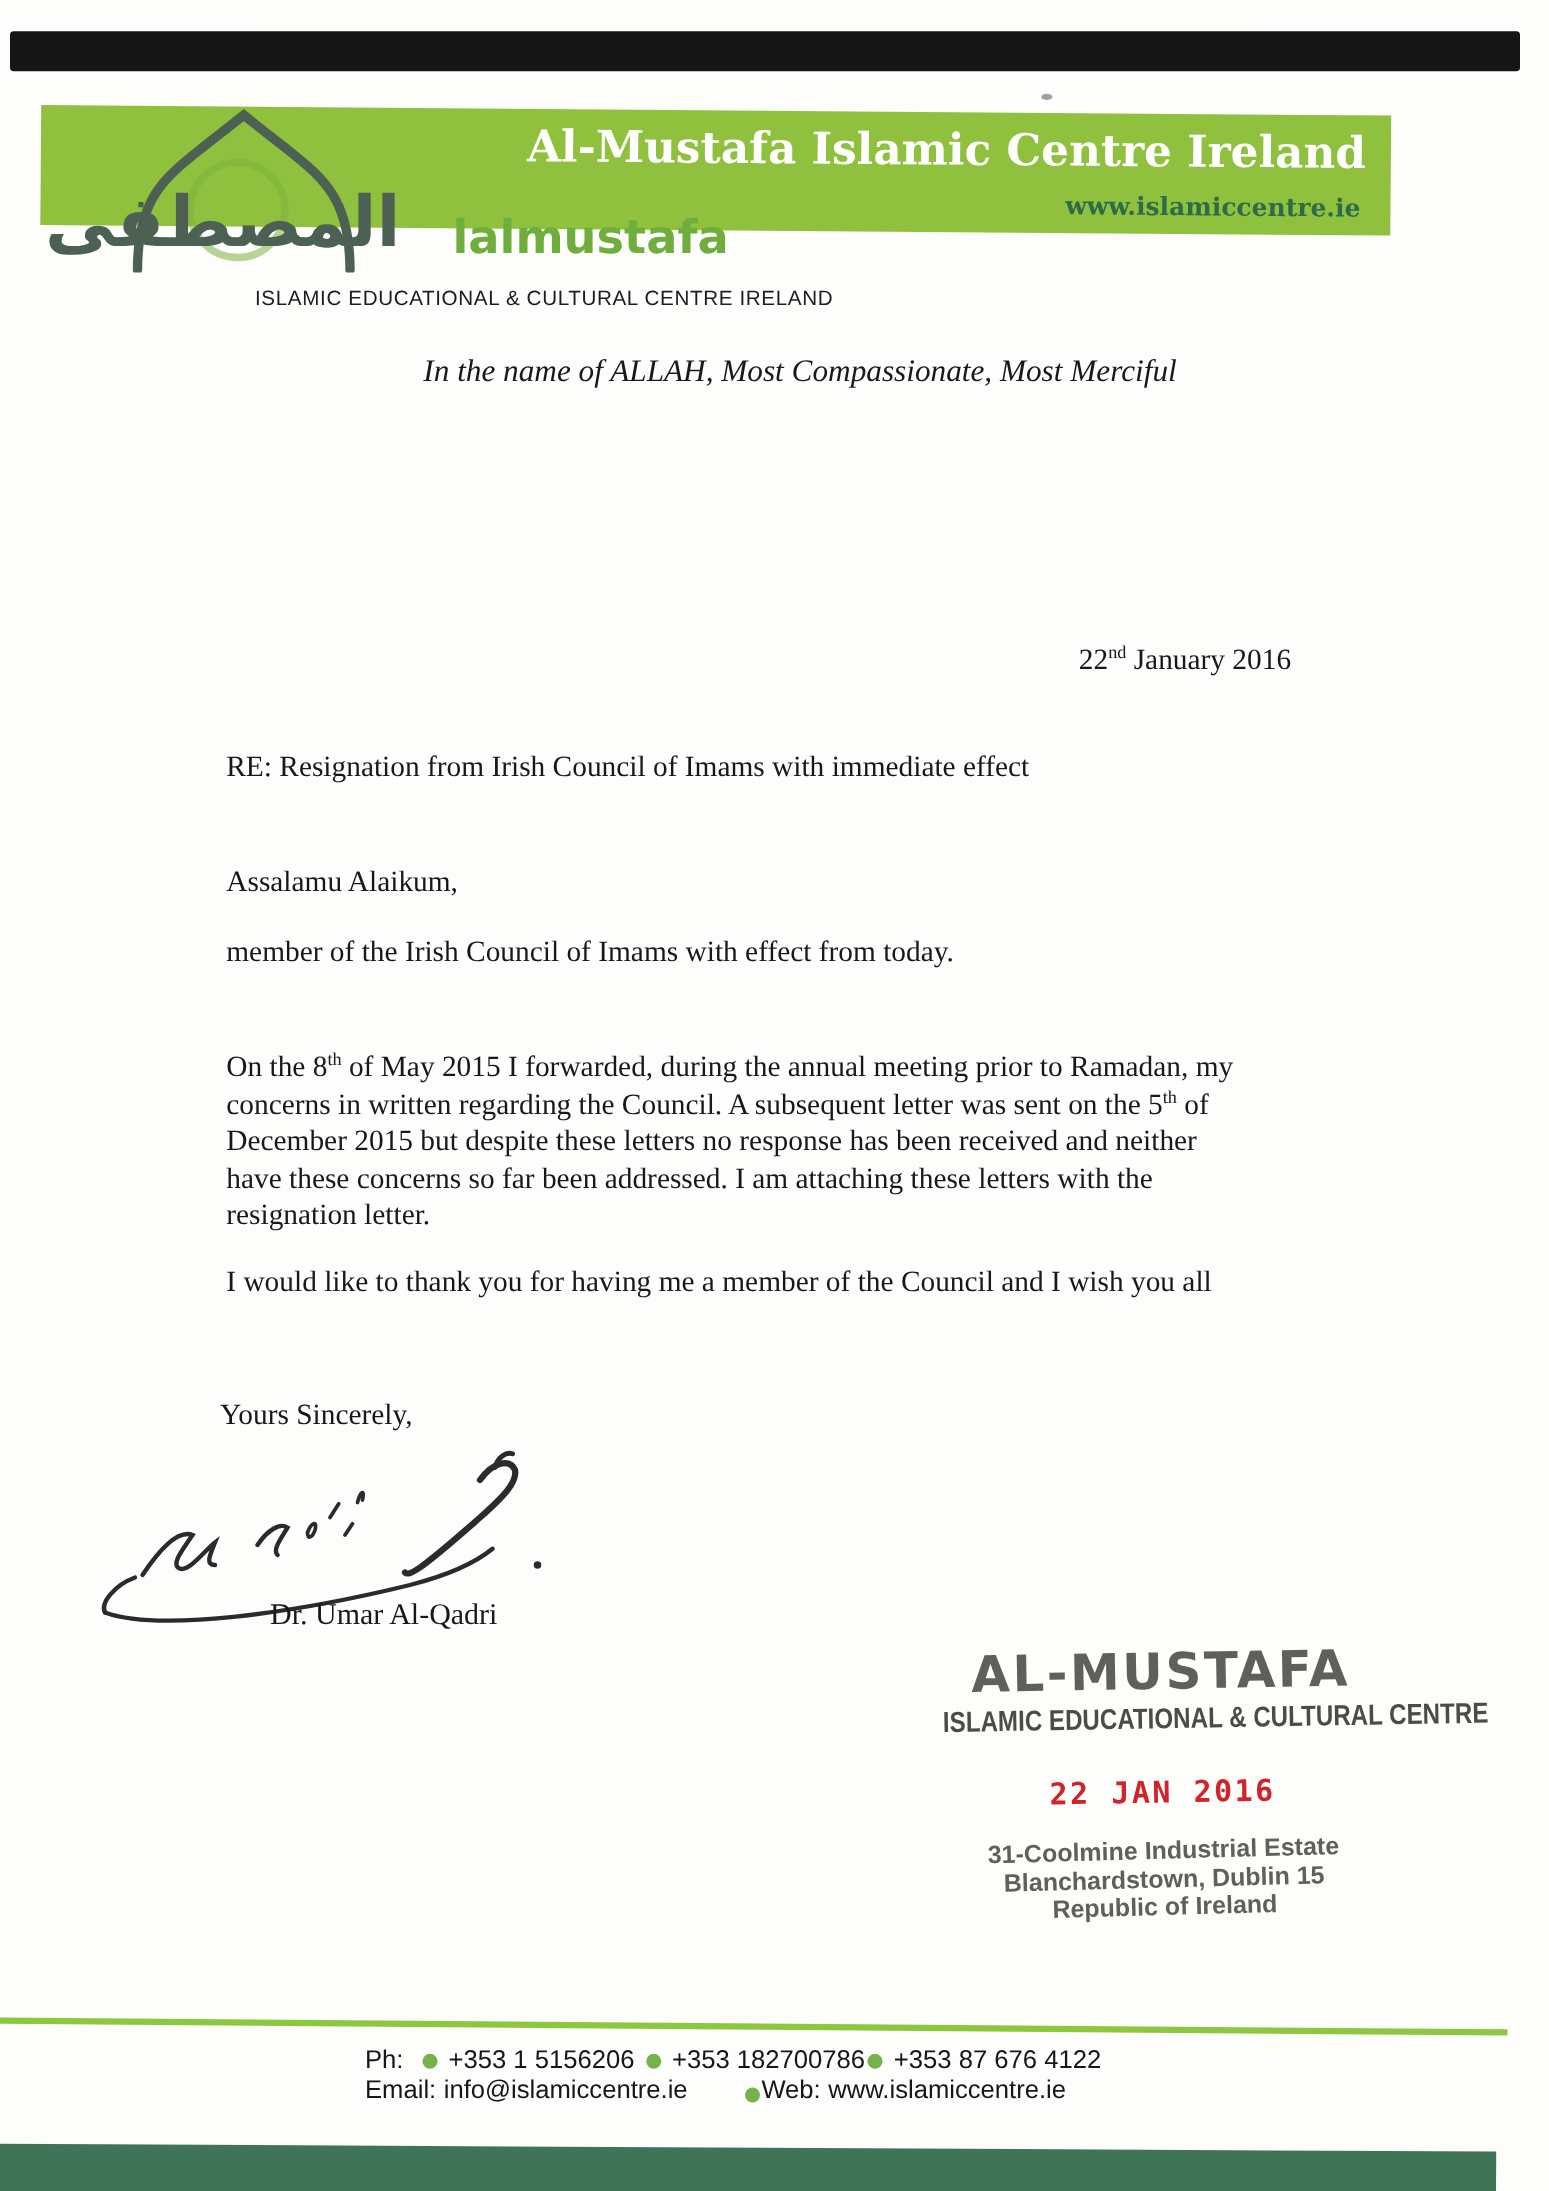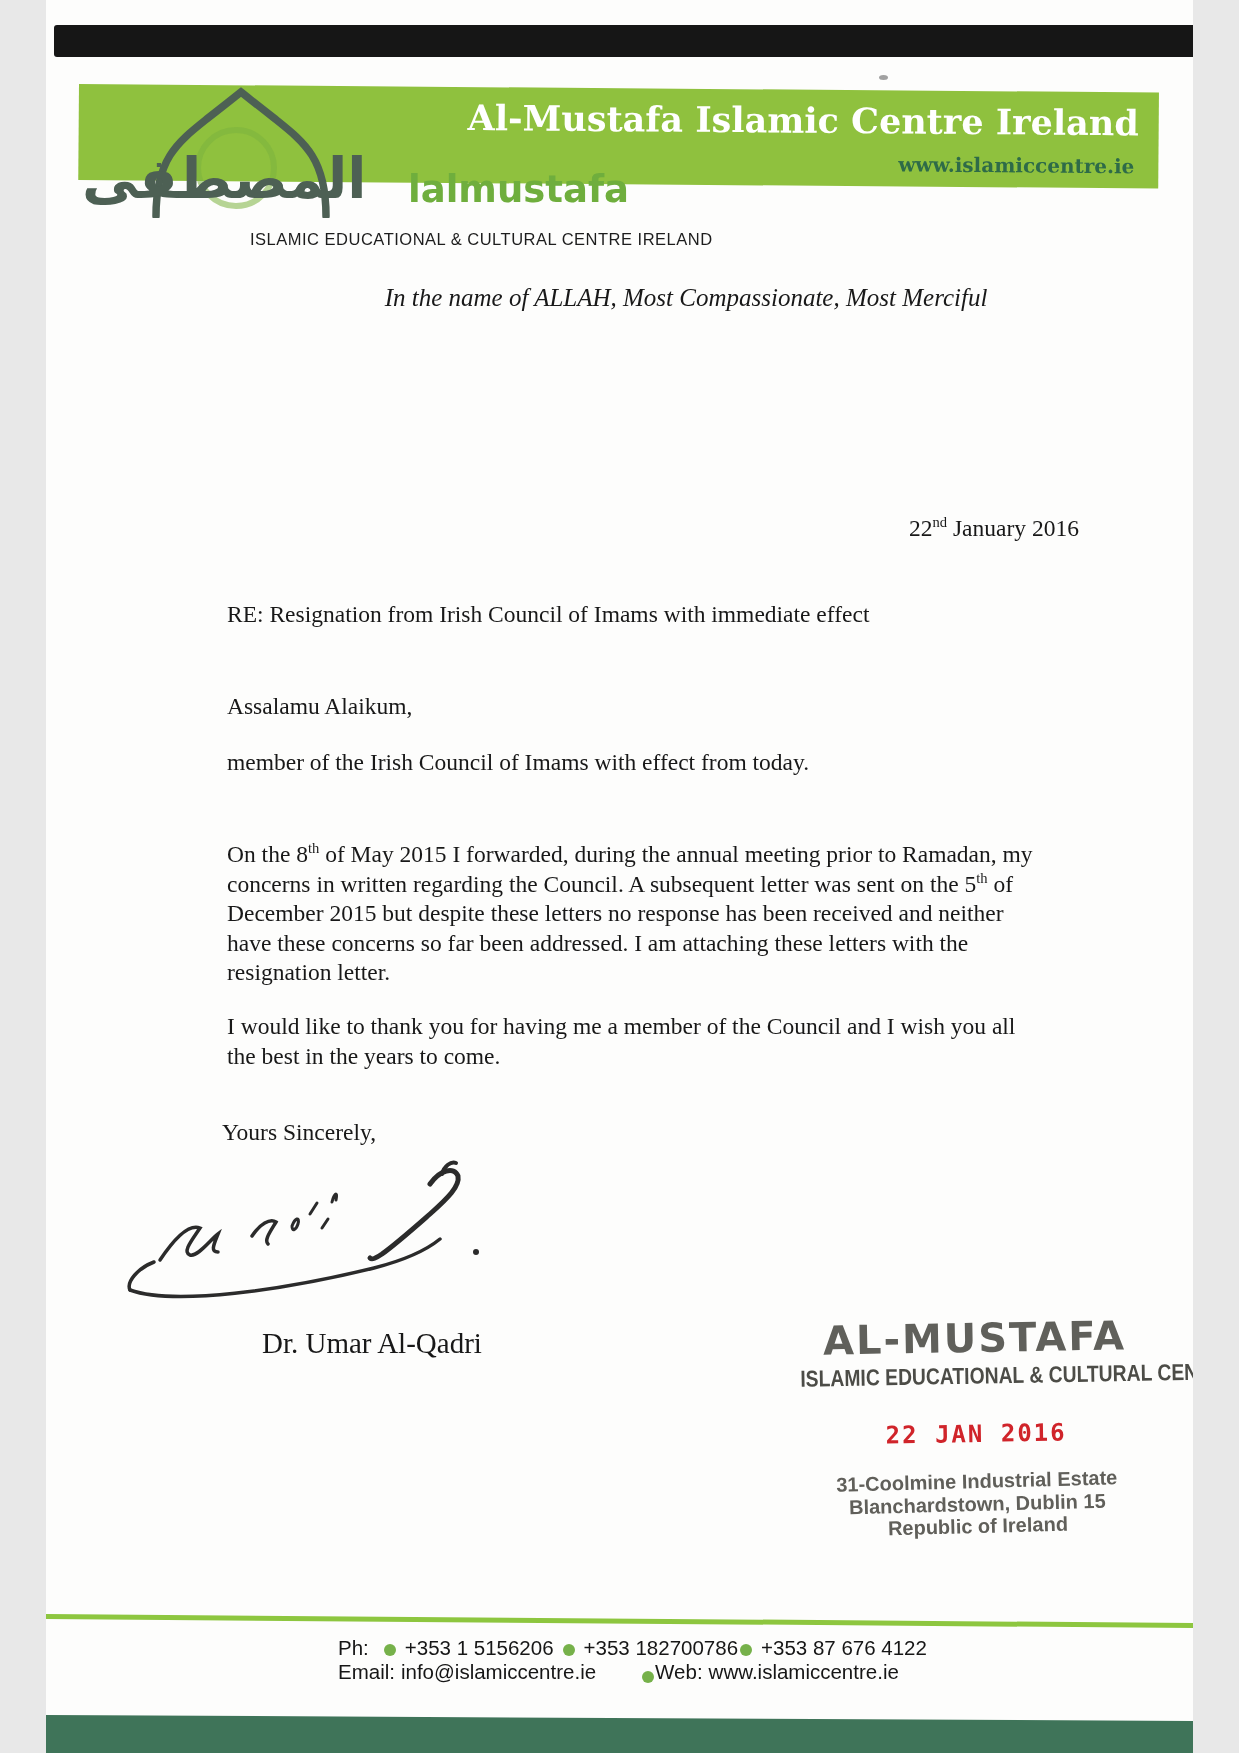--- a/index.html
+++ b/index.html
@@ -1,16 +1,16 @@
 <!DOCTYPE html>
 <html><head>
 <meta charset="utf-8">
 <style>
   html,body{margin:0;padding:0;background:#e8e8e8;}
-  .page{position:relative;width:1147px;height:1753px;margin:0 auto;background:#fdfdfc;overflow:hidden;
+  .page{position:relative;width:1239px;height:1753px;margin:0 auto;background:#fdfdfc;overflow:hidden;
         font-family:"Liberation Serif",serif;color:#181818;}
   .abs{position:absolute;}
   .nowrap{white-space:nowrap;}
 
   
   .top-bar{left:8px;top:25px;width:1208px;height:32px;background:#161616;border-radius:3px;}
 
   
   .banner{left:33px;top:84px;width:1080px;height:96px;background:#8fc13e;
           transform:rotate(.45deg);transform-origin:top left;}
@@ -33,21 +33,21 @@
   .recipient{left:181px;top:376px;line-height:27.5px;font-size:23.5px;}
   .date-line{left:863px;top:515px;font-size:23.5px;}
   sup{font-size:.62em;line-height:0;vertical-align:super;}
   .subject{left:181px;top:601px;font-size:23.5px;}
   .salutation{left:181px;top:693px;font-size:23.5px;}
   .p1{left:181px;top:748px;}
   .p2{left:181px;top:840px;line-height:29.5px;}
   .p3{left:181px;top:1012px;line-height:29.5px;}
   .closing{left:176px;top:1119px;font-size:23.5px;}
   .signature{left:78px;top:1140px;}
-  .signer-name{left:216px;top:1279px;font-size:29px;margin-top:48px;}
+  .signer-name{left:216px;top:1279px;font-size:24px;}
   .signer-title{left:216px;top:1308px;font-size:23.5px;}
 
   
   .stamp{left:740px;top:1315px;width:380px;transform:rotate(-1deg);text-align:center;}
   .stamp-name{font-family:"DejaVu Sans",sans-serif;font-weight:bold;font-size:40px;letter-spacing:2px;
           color:#4b4b45;opacity:.88;white-space:nowrap;}
   .stamp-sub{font-family:"Liberation Sans",sans-serif;font-weight:bold;font-size:21px;color:#3e3e38;
           transform:scale(.92,1.1);margin-top:3px;opacity:.92;white-space:nowrap;}
   .stamp-date{font-family:"DejaVu Sans Mono",monospace;font-weight:bold;font-size:24px;letter-spacing:2px;
           color:#d0242a;margin-top:32px;white-space:nowrap;}
@@ -103,21 +103,20 @@
   <div class="abs bodytext p2">
     <div class="nowrap"><span>On the 8</span><sup>th</sup><span> of May 2015 I forwarded, during the annual meeting prior to Ramadan, my</span></div>
     <div class="nowrap"><span>concerns in written regarding the Council. A subsequent letter was sent on the 5</span><sup>th</sup><span> of</span></div>
     <div class="nowrap">December 2015 but despite these letters no response has been received and neither</div>
     <div class="nowrap">have these concerns so far been addressed. I am attaching these letters with the</div>
     <div class="nowrap">resignation letter.</div>
   </div>
 
   <div class="abs bodytext p3">
     <div class="nowrap">I would like to thank you for having me a member of the Council and I wish you all</div>
-    <div class="nowrap">the best in the years to come.</div>
   </div>
 
   <div class="abs closing nowrap">Yours Sincerely,</div>
 
   <svg class="abs signature" width="395" height="165" viewBox="0 0 395 165">
     <g fill="none" stroke="#2b2b2b" stroke-linecap="round">
       <path d="M6,150 C50,166 160,150 250,128 C285,119 305,108 316,99" stroke-width="3.5"></path>
       <path d="M6,150 C2,142 14,128 30,122" stroke-width="3.5"></path>
       <path d="M36,120 C52,96 66,84 76,88 C68,100 58,112 66,115 C74,117 86,100 94,94 C90,104 86,112 94,112" stroke-width="3.5"></path>
       <path d="M128,96 C136,84 146,78 152,82 C146,92 140,100 144,104" stroke-width="3.5"></path>

